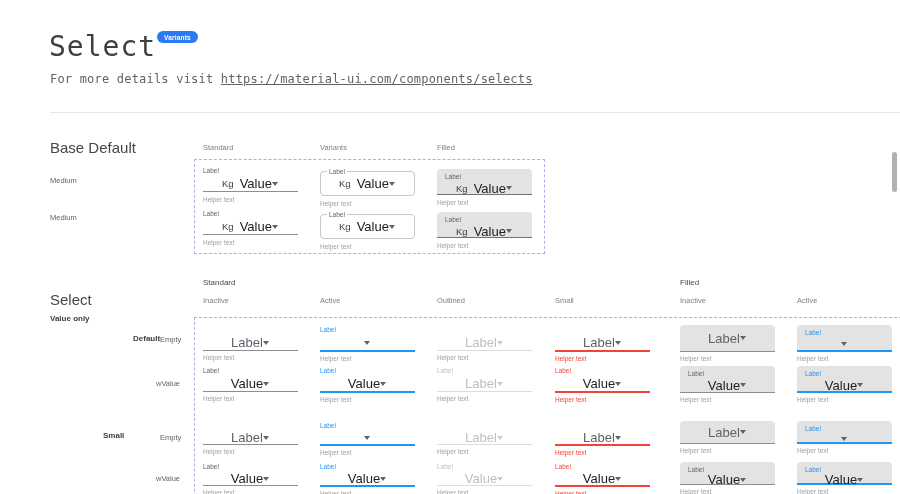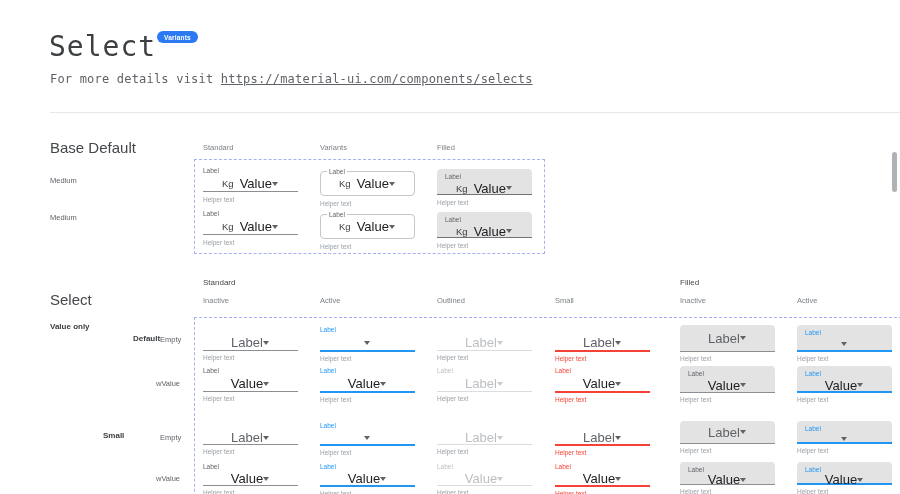--- a/index.html
+++ b/index.html
@@ -170,21 +170,21 @@
   <div class="abs group-h" style="left:203px;top:278px;">Standard</div>
   <div class="abs group-h" style="left:680px;top:278px;">Filled</div>
   <div class="abs col-h" style="left:203px;top:296px;">Inactive</div>
   <div class="abs col-h" style="left:320px;top:296px;">Active</div>
   <div class="abs col-h" style="left:437px;top:296px;">Outlined</div>
   <div class="abs col-h" style="left:555px;top:296px;">Small</div>
   <div class="abs col-h" style="left:680px;top:296px;">Inactive</div>
   <div class="abs col-h" style="left:797px;top:296px;">Active</div>
   <div class="abs frame" style="left:194px;top:317px;width:716px;height:193px;"></div>
 
-  <div class="abs row-label bold" style="left:50px;top:322px;">Value only</div>
+  <div class="abs row-label bold" style="left:50px;top:314px;">Value only</div>
   <div class="abs row-label bold" style="left:103px;top:334px;padding-left:30px;">Default</div>
   <div class="abs row-label bold" style="left:103px;top:431px;">Small</div>
   <div class="abs row-label" style="left:160px;top:335px;">Empty</div>
   <div class="abs row-label" style="left:156px;top:379px;">wValue</div>
   <div class="abs row-label" style="left:160px;top:433px;">Empty</div>
   <div class="abs row-label" style="left:156px;top:474px;">wValue</div>
   <div id="select-cells">
       <div class="cell variant-standard state-inactive" style="left: 203px; top: 325px;">
         <div class="flabel"></div>
         <div class="vrow">

